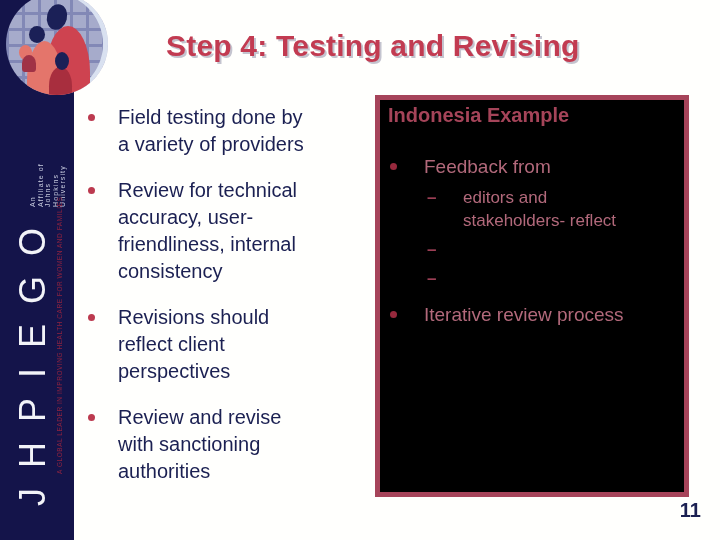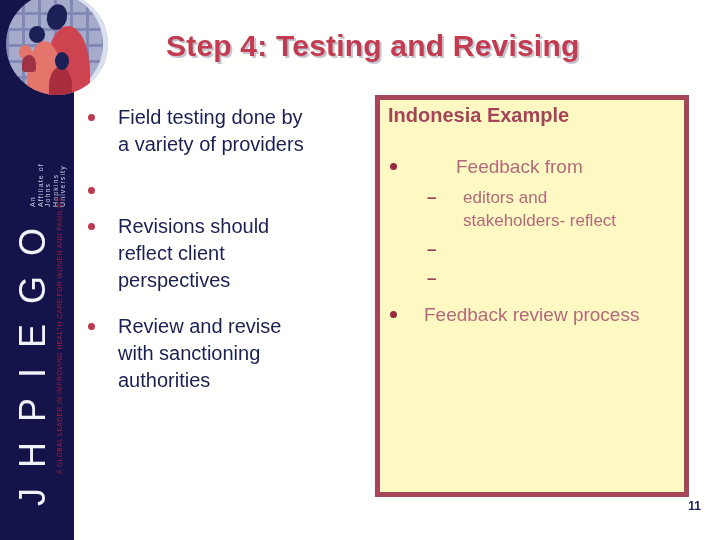--- a/index.html
+++ b/index.html
@@ -65,47 +65,47 @@
     margin-top:10px; flex:0 0 7px;
   }
   .left-item .txt {
     margin-left:23px; font-size:20px; line-height:27px; color:#1b2052;
     white-space:pre-line;
   }
 
   
   .example-box {
     position:absolute; left:375px; top:95px; width:314px; height:402px;
-    border:5px solid #a6445a; background:#fef9c3;
+    border:5px solid #a6445a; background:#000000;
   }
   .box-heading {
     margin:4px 0 0 8px; font-size:20px; font-weight:bold; color:#a54459;
   }
   .box-bullet { display:flex; margin-left:10px; }
-  .box-bullet.first { margin-top:28px;gap:32px; }
+  .box-bullet.first { margin-top:28px; }
   .box-bullet.second { margin-top:13px; }
   .box-bullet .dot {
     width:7px; height:7px; border-radius:50%; background:#97293d;
     margin-top:8px; flex:0 0 7px;
   }
   .box-bullet .txt { margin-left:27px; font-size:19px; line-height:24px; color:#b2697b; }
   .box-sublist { margin-top:7px; }
   .box-subitem { display:flex; margin-left:47px; margin-bottom:6px; }
   .box-subitem .dash {
     font-size:17px; line-height:23px; color:#9c3f55; flex:0 0 11px; font-weight:bold;
   }
   .box-subitem .txt {
     margin-left:25px; font-size:17px; line-height:23px; color:#b2697b;
     white-space:pre-line;
   }
 
   
   .page-number {
     position:absolute; right:19px; top:499px;
-    font-size:12px; font-weight:bold; color:#1b2052;
+    font-size:20px; font-weight:bold; color:#1b2052;
   }
 </style>
 </head>
 <body>
 
 <div class="slide">
 
   <div class="sidebar">
     <div class="brand-vertical">JHPIEGO</div>
     <div class="affiliate-vertical">An Affiliate of
@@ -128,20 +128,24 @@
   <h1 class="slide-title">Step 4: Testing and Revising</h1>
 
   <div class="left-list">
     <div class="left-item">
       <span class="dot"></span>
       <span class="txt">Field testing done by
 a variety of providers</span>
     </div>
     <div class="left-item">
       <span class="dot"></span>
+      <span class="txt">Review for technical
+accuracy, user-
+friendliness, internal
+consistency</span>
     </div>
     <div class="left-item">
       <span class="dot"></span>
       <span class="txt">Revisions should
 reflect client
 perspectives</span>
     </div>
     <div class="left-item">
       <span class="dot"></span>
       <span class="txt">Review and revise
@@ -167,19 +171,19 @@
       <div class="box-subitem">
         <span class="dash">–</span>
       </div>
       <div class="box-subitem">
         <span class="dash">–</span>
       </div>
     </div>
 
     <div class="box-bullet second">
       <span class="dot"></span>
-      <span class="txt">Feedback review process</span>
+      <span class="txt">Iterative review process</span>
     </div>
   </div>
 
   <div class="page-number">11</div>
 
 </div>
 
 </body></html>

